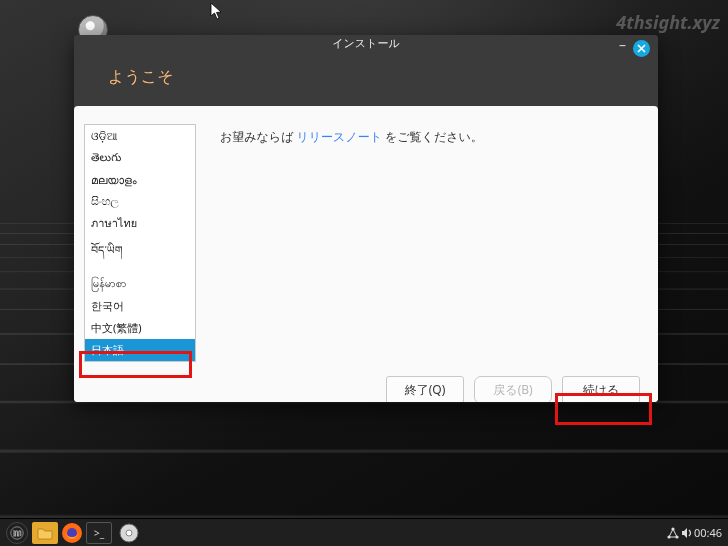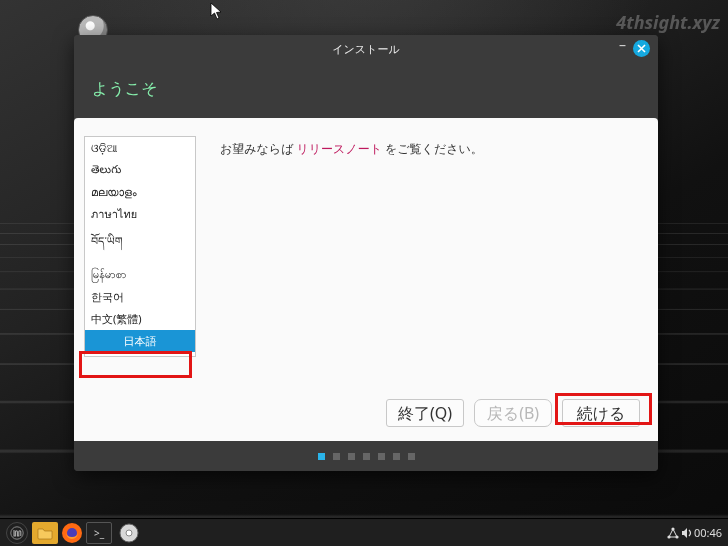--- a/index.html
+++ b/index.html
@@ -9,41 +9,41 @@
 .desktop::before { content:""; position:absolute; left:0; right:0; top:0; height:260px; background: radial-gradient(circle at 50% -30%, rgba(90,90,90,0.4), transparent 60%); }
 .desktop-lines { position:absolute; top:210px; left:0; right:0; height:300px; opacity:0.15;
   background: repeating-linear-gradient(0deg, #aaa 0 1px, transparent 1px 18px);
   transform: perspective(300px) rotateX(65deg); transform-origin: top; }
 
 .desktop-icon { position:absolute; top:15px; left:78px; text-align:center; color:#ddd; font-size:10px; }
 .desktop-icon .disc { width:30px; height:30px; margin:0 auto 3px; border-radius:50%; background: radial-gradient(circle at 40% 35%, #fff 0 4px, #bbb 5px 13px, #888 14px); border:1px solid #555; }
 .cursor { position:absolute; top:2px; left:210px; color:#fff; font-size:14px; pointer-events:none; }
 .watermark { position:absolute; top:10px; right:8px; color:rgba(200,200,200,0.35); font-style:italic; font-weight:bold; font-size:18px; }
 
-.installer { position:absolute; top:35px; left:74px; width:584px; height:436px; background:#3b3b3b; border-radius:4px; box-shadow:0 6px 20px rgba(0,0,0,0.6); display:flex; flex-direction:column; overflow:hidden; }
+.installer { position:absolute; top:35px; left:74px; width:584px; height:367px; background:#3b3b3b; border-radius:4px; box-shadow:0 6px 20px rgba(0,0,0,0.6); display:flex; flex-direction:column; overflow:hidden; }
 .titlebar { height:28px; background:#3b3b3b; display:flex; align-items:center; justify-content:center; position:relative; color:#eee; font-size:11px; }
 .tb-min { position:absolute; right:32px; top:5px; color:#ccc; font-size:14px; line-height:10px; cursor:pointer; }
 .tb-close { position:absolute; right:8px; top:5px; width:17px; height:17px; border-radius:50%; background:#15a9e0; color:#fff; font-size:11px; display:flex; align-items:center; justify-content:center; cursor:pointer; }
 
-.header { padding:14px 18px 18px; color:#86efac; font-size:16px; font-weight:400; }
-.content-wrap { flex:1; display:flex; flex-direction:column; background:#fafafa; border-radius:4px 4px 0 0; margin:0;gap:28px; }
+.header { padding:14px 34px 18px; color:#fdba74; font-size:16px; font-weight:400; }
+.content-wrap { flex:1; display:flex; flex-direction:column; background:#fafafa; border-radius:4px 4px 0 0; margin:0; }
 .content { flex:1; display:flex; padding:18px 18px 0 10px; gap:24px; overflow:hidden; }
 
 .lang-box { width:112px; border:1px solid #c8c8c8; background:#fff; overflow-y:auto; font-size:11px; color:#222; }
 .lang-item { padding:3px 6px; white-space:nowrap; overflow:hidden; cursor:pointer; }
-.lang-item.selected { background:#1a95d6; color:#fff;text-align:center; }
+.lang-item.selected { background:#1a95d6; color:#fff; }
 .select-highlight { position:absolute; border:3px solid #e21515; pointer-events:none; }
 .hl-lang { top:351px; left:79px; width:113px; height:27px; }
 .hl-cont { top:393px; left:555px; width:97px; height:32px; }
 
 .ask-area { flex:1; font-size:12px; color:#333; padding-top:4px; }
-.ask-area a { color:#be185d; text-decoration:none; }
+.ask-area a { color:#3b82f6; text-decoration:none; }
 
 .footer { height:56px; display:flex; align-items:center; justify-content:flex-end; gap:10px; padding:0 18px; background:#fafafa; }
-.btn { min-width:78px; height:28px; border:1px solid #c8c8c8; background:#fcfcfc; border-radius:3px; font-size:16px; color:#333; display:flex; align-items:center; justify-content:center; cursor:pointer; }
+.btn { min-width:78px; height:28px; border:1px solid #c8c8c8; background:#fcfcfc; border-radius:3px; font-size:12px; color:#333; display:flex; align-items:center; justify-content:center; cursor:pointer; }
 .btn.disabled { color:#b8b8b8;border-radius:7px; }
 .btn.primary { }
 
 .dots { height:30px; background:#3b3b3b; display:flex; align-items:center; justify-content:center; gap:8px; }
 .dot { width:7px; height:7px; background:#666; }
 .dot.active { background:#2ab4ea; }
 
 .taskbar { position:absolute; bottom:0; left:0; right:0; height:28px; background:#1f1f1f; display:flex; align-items:center; padding:0 6px; color:#ddd; font-size:11px; border-top:1px solid #000; }
 .tb-btn { width:26px; height:22px; margin-right:4px; display:flex; align-items:center; justify-content:center; border-radius:2px; background:transparent; cursor:pointer; }
 .tb-btn.menu { border:1px solid #444; border-radius:50%; width:22px; height:22px; }
@@ -85,20 +85,21 @@
     </div>
 
     <div class="header">ようこそ</div>
 
     <div class="content-wrap">
       <div class="content">
         <div class="lang-box" id="langbox">
             <div class="lang-item">ଓଡ଼ିଆ</div>
             <div class="lang-item">తెలుగు</div>
             <div class="lang-item">മലയാളം</div>
+            <div class="lang-item">සිංහල</div>
             <div class="lang-item">ภาษาไทย</div>
             <div class="lang-item">བོད་ཡིག</div>
             <div class="lang-item">မြန်မာစာ</div>
             <div class="lang-item">한국어</div>
             <div class="lang-item">中文(繁體)</div>
             <div class="lang-item selected">日本語</div>
           </div>
         <div class="ask-area">
           <span>お望みならば </span><a href="#">リリースノート</a><span> をご覧ください。</span>
         </div>

